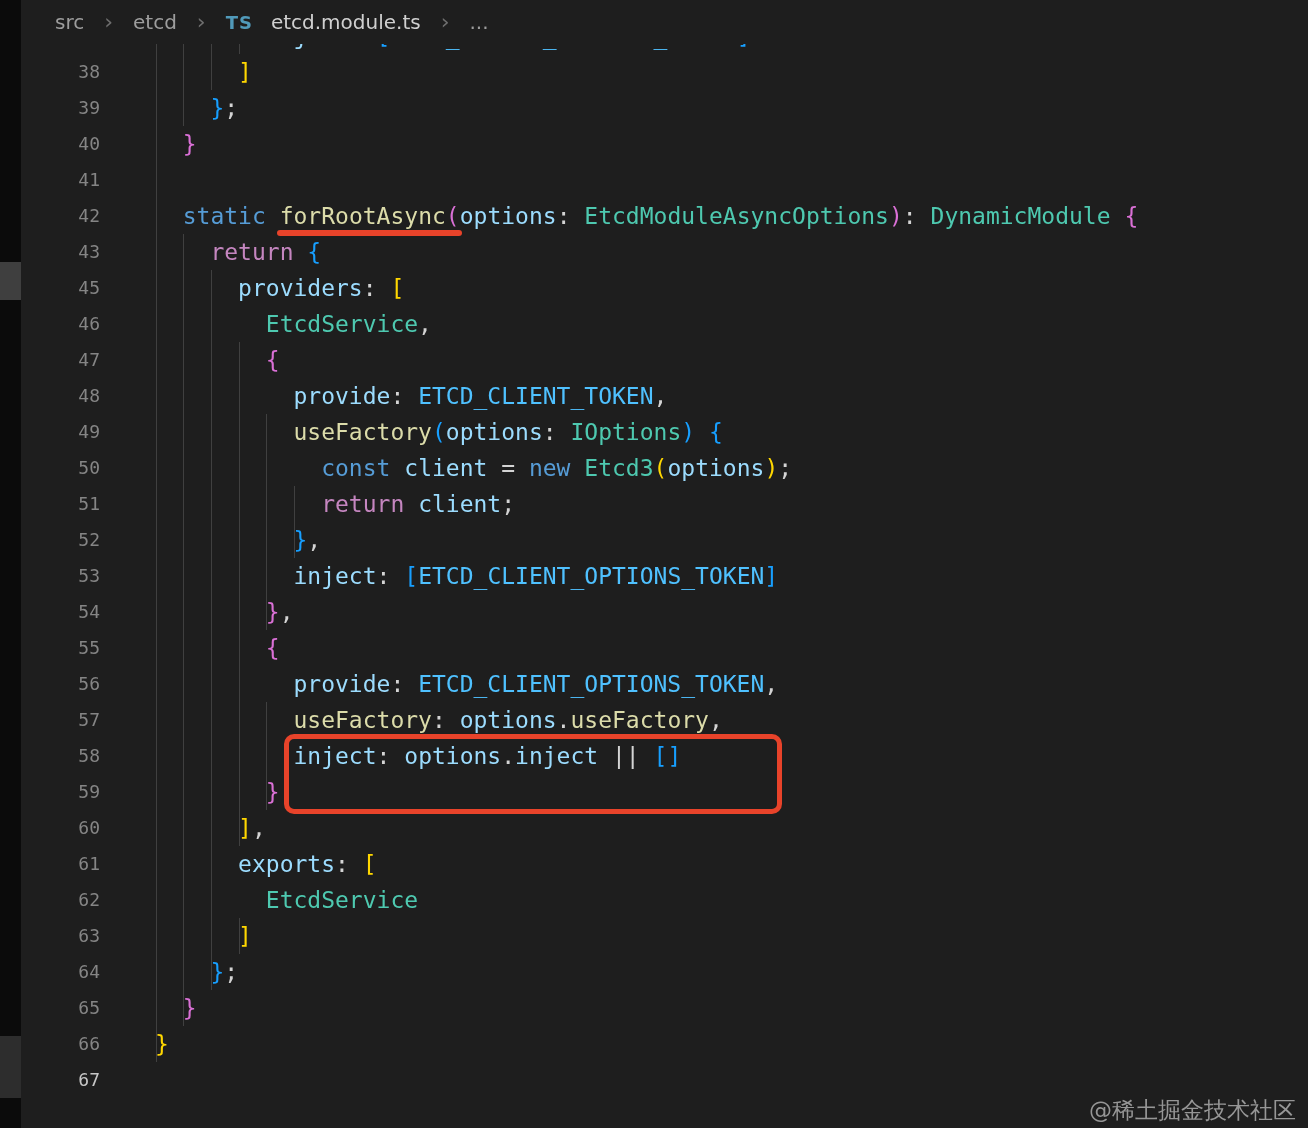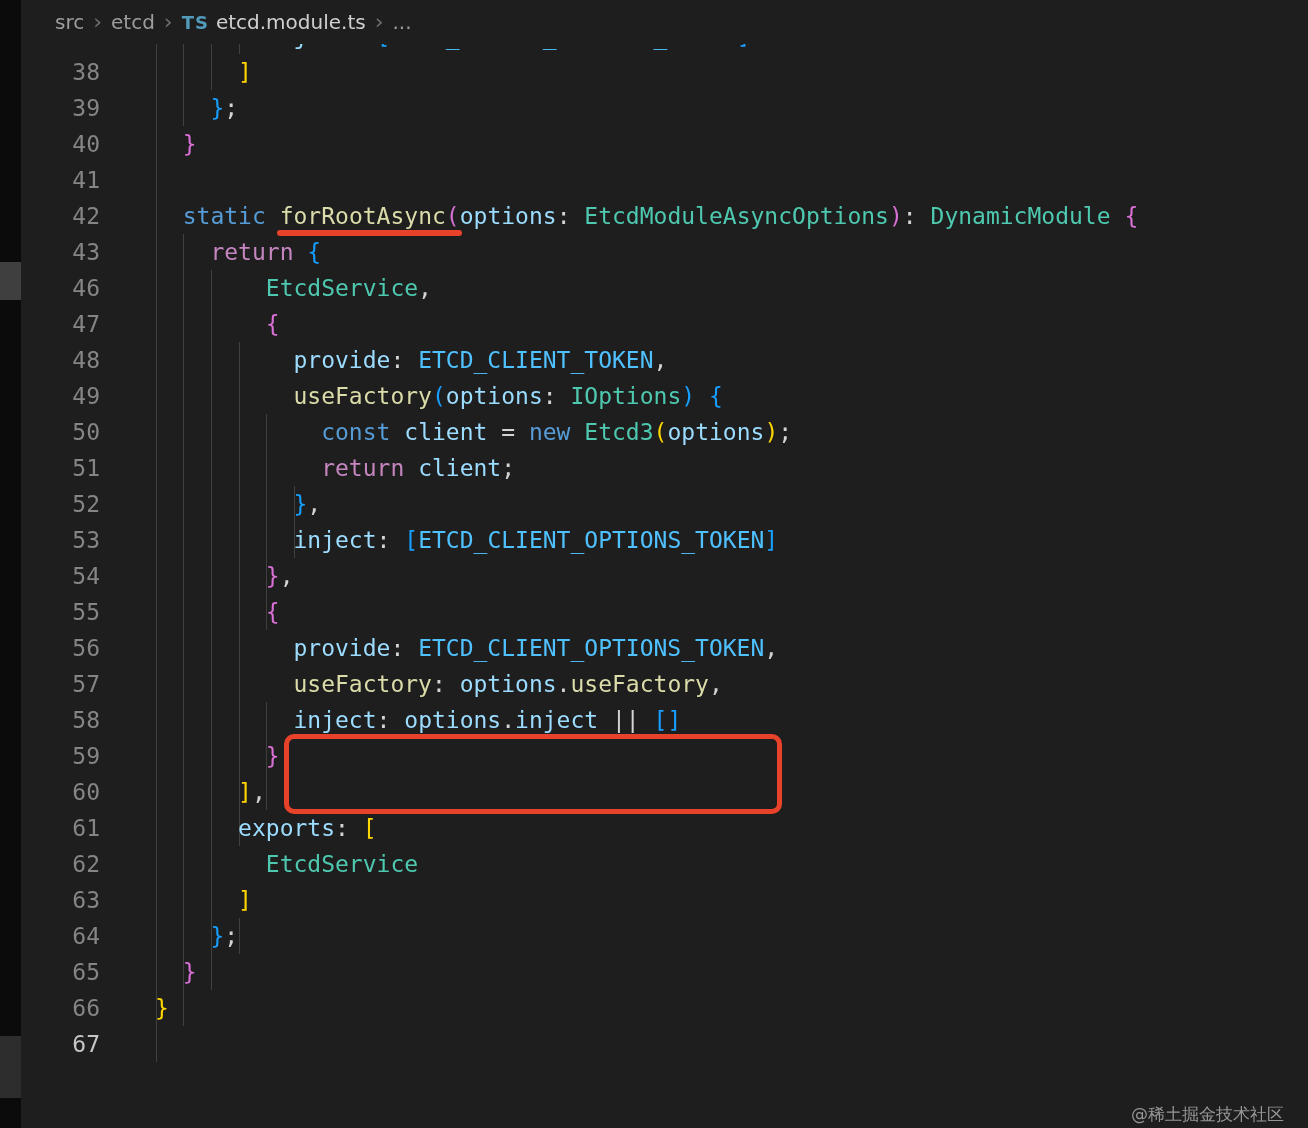--- a/index.html
+++ b/index.html
@@ -7,34 +7,34 @@
   #stage { position:relative; width:1308px; height:1128px; background:var(--bg,#1e1e1e);
            font-family:"DejaVu Sans Mono", monospace; }
 
   
   .left-strip { position:absolute; left:0; top:0; width:21px; height:1128px; background:var(--strip,#0b0b0b); z-index:6; }
   .strip-block-a { position:absolute; left:0; top:262px; width:21px; height:38px; background:#3f3f3f; }
   .strip-block-b { position:absolute; left:0; top:1036px; width:21px; height:62px; background:#2d2d2d; }
 
   
   .breadcrumbs { position:absolute; left:21px; top:0; width:1287px; height:44px; background:var(--bg,#1e1e1e);
-                 z-index:5; display:flex; align-items:center; padding-left:34px; gap:9px;
+                 z-index:5; display:flex; align-items:center; padding-left:34px; gap:20px;
                  font-family:"DejaVu Sans", "Liberation Sans", sans-serif; font-size:20px; color:var(--crumb,#9d9d9d); }
   .crumb { cursor:default; }
   .crumb-file { color:var(--crumbFile,#d0d0d0); }
   .chev { color:#6e6e6e; font-size:22px; line-height:20px; }
   .ts-badge { color:#519aba; font-size:18px; font-weight:bold; letter-spacing:1px; margin-right:-2px; }
 
   
   .guide { position:absolute; width:1px; background:var(--guide,#404040); z-index:1; }
 
   
   #code { position:absolute; left:0; top:18px; width:1308px; z-index:2; }
   .row { display:flex; height:36px; }
-  .gutter { width:100px; text-align:right; color:var(--gutter,#858585); font-size:23px; line-height:36px; flex:0 0 100px; }
+  .gutter { width:100px; text-align:right; color:var(--gutter,#858585); font-size:18px; line-height:36px; flex:0 0 100px; }
   .gutter.active { color:var(--gutterActive,#c6c6c6); }
   .src { margin-left:55px; font-size:23px; line-height:36px; white-space:pre; color:var(--pun,#d4d4d4); }
 
   .c-kw    { color:var(--kw,#569cd6); }
   .c-ctrl  { color:var(--ctrl,#c586c0); }
   .c-fn    { color:var(--fn,#dcdcaa); }
   .c-var   { color:var(--var,#9cdcfe); }
   .c-const { color:var(--const,#4fc1ff); }
   .c-type  { color:var(--type,#4ec9b0); }
   .c-pun   { color:var(--pun,#d4d4d4); }
@@ -42,22 +42,22 @@
   .c-b2    { color:var(--b2,#da70d6); }
   .c-b3    { color:var(--b3,#179fff); }
 
   
   .anno-underline { position:relative; }
   .anno-underline::after { content:""; position:absolute; left:-3px; right:-16px; bottom:-7px; height:6px;
                            background:var(--red,#e8432a); border-radius:3px; }
   .anno-box { position:absolute; left:284px; top:734px; width:498px; height:80px;
               border:5px solid var(--red,#e8432a); border-radius:10px; z-index:4; background:transparent; }
 
-  .watermark { position:absolute; right:24px; bottom:2px; z-index:8; color:var(--watermark,#969696);
-               font-family:"DejaVu Sans", "Liberation Sans", sans-serif; font-size:17px; }
+  .watermark { position:absolute; right:12px; bottom:2px; z-index:8; color:var(--watermark,#969696);
+               font-family:"DejaVu Sans", "Liberation Sans", sans-serif; font-size:23px; }
 </style>
 </head>
 <body>
 
 <div id="stage">
 
   <div id="guides">
       <div class="guide" style="left: 155.5px; top: 18px; height: 1044px;"></div>
       <div class="guide" style="left: 183.197px; top: 18px; height: 108px;"></div>
       <div class="guide" style="left: 183.197px; top: 234px; height: 792px;"></div>
@@ -94,20 +94,24 @@
       </div>
       <div class="row">
         <div class="gutter">42</div>
         <div class="src"><span>  </span><span class="c-kw">static</span><span> </span><span class="c-fn anno-underline">forRootAsync</span><span class="c-b2">(</span><span class="c-var">options</span><span class="c-pun">: </span><span class="c-type">EtcdModuleAsyncOptions</span><span class="c-b2">)</span><span class="c-pun">: </span><span class="c-type">DynamicModule</span><span> </span><span class="c-b2">{</span></div>
       </div>
       <div class="row">
         <div class="gutter">43</div>
         <div class="src"><span>    </span><span class="c-ctrl">return</span><span> </span><span class="c-b3">{</span></div>
       </div>
       <div class="row">
+        <div class="gutter">45</div>
+        <div class="src"><span>      </span><span class="c-var">providers</span><span class="c-pun">: </span><span class="c-b1">[</span></div>
+      </div>
+      <div class="row">
         <div class="gutter">46</div>
         <div class="src"><span>        </span><span class="c-type">EtcdService</span><span class="c-pun">,</span></div>
       </div>
       <div class="row">
         <div class="gutter">47</div>
         <div class="src"><span>        </span><span class="c-b2">{</span></div>
       </div>
       <div class="row">
         <div class="gutter">48</div>
         <div class="src"><span>          </span><span class="c-var">provide</span><span class="c-pun">: </span><span class="c-const">ETCD_CLIENT_TOKEN</span><span class="c-pun">,</span></div>

